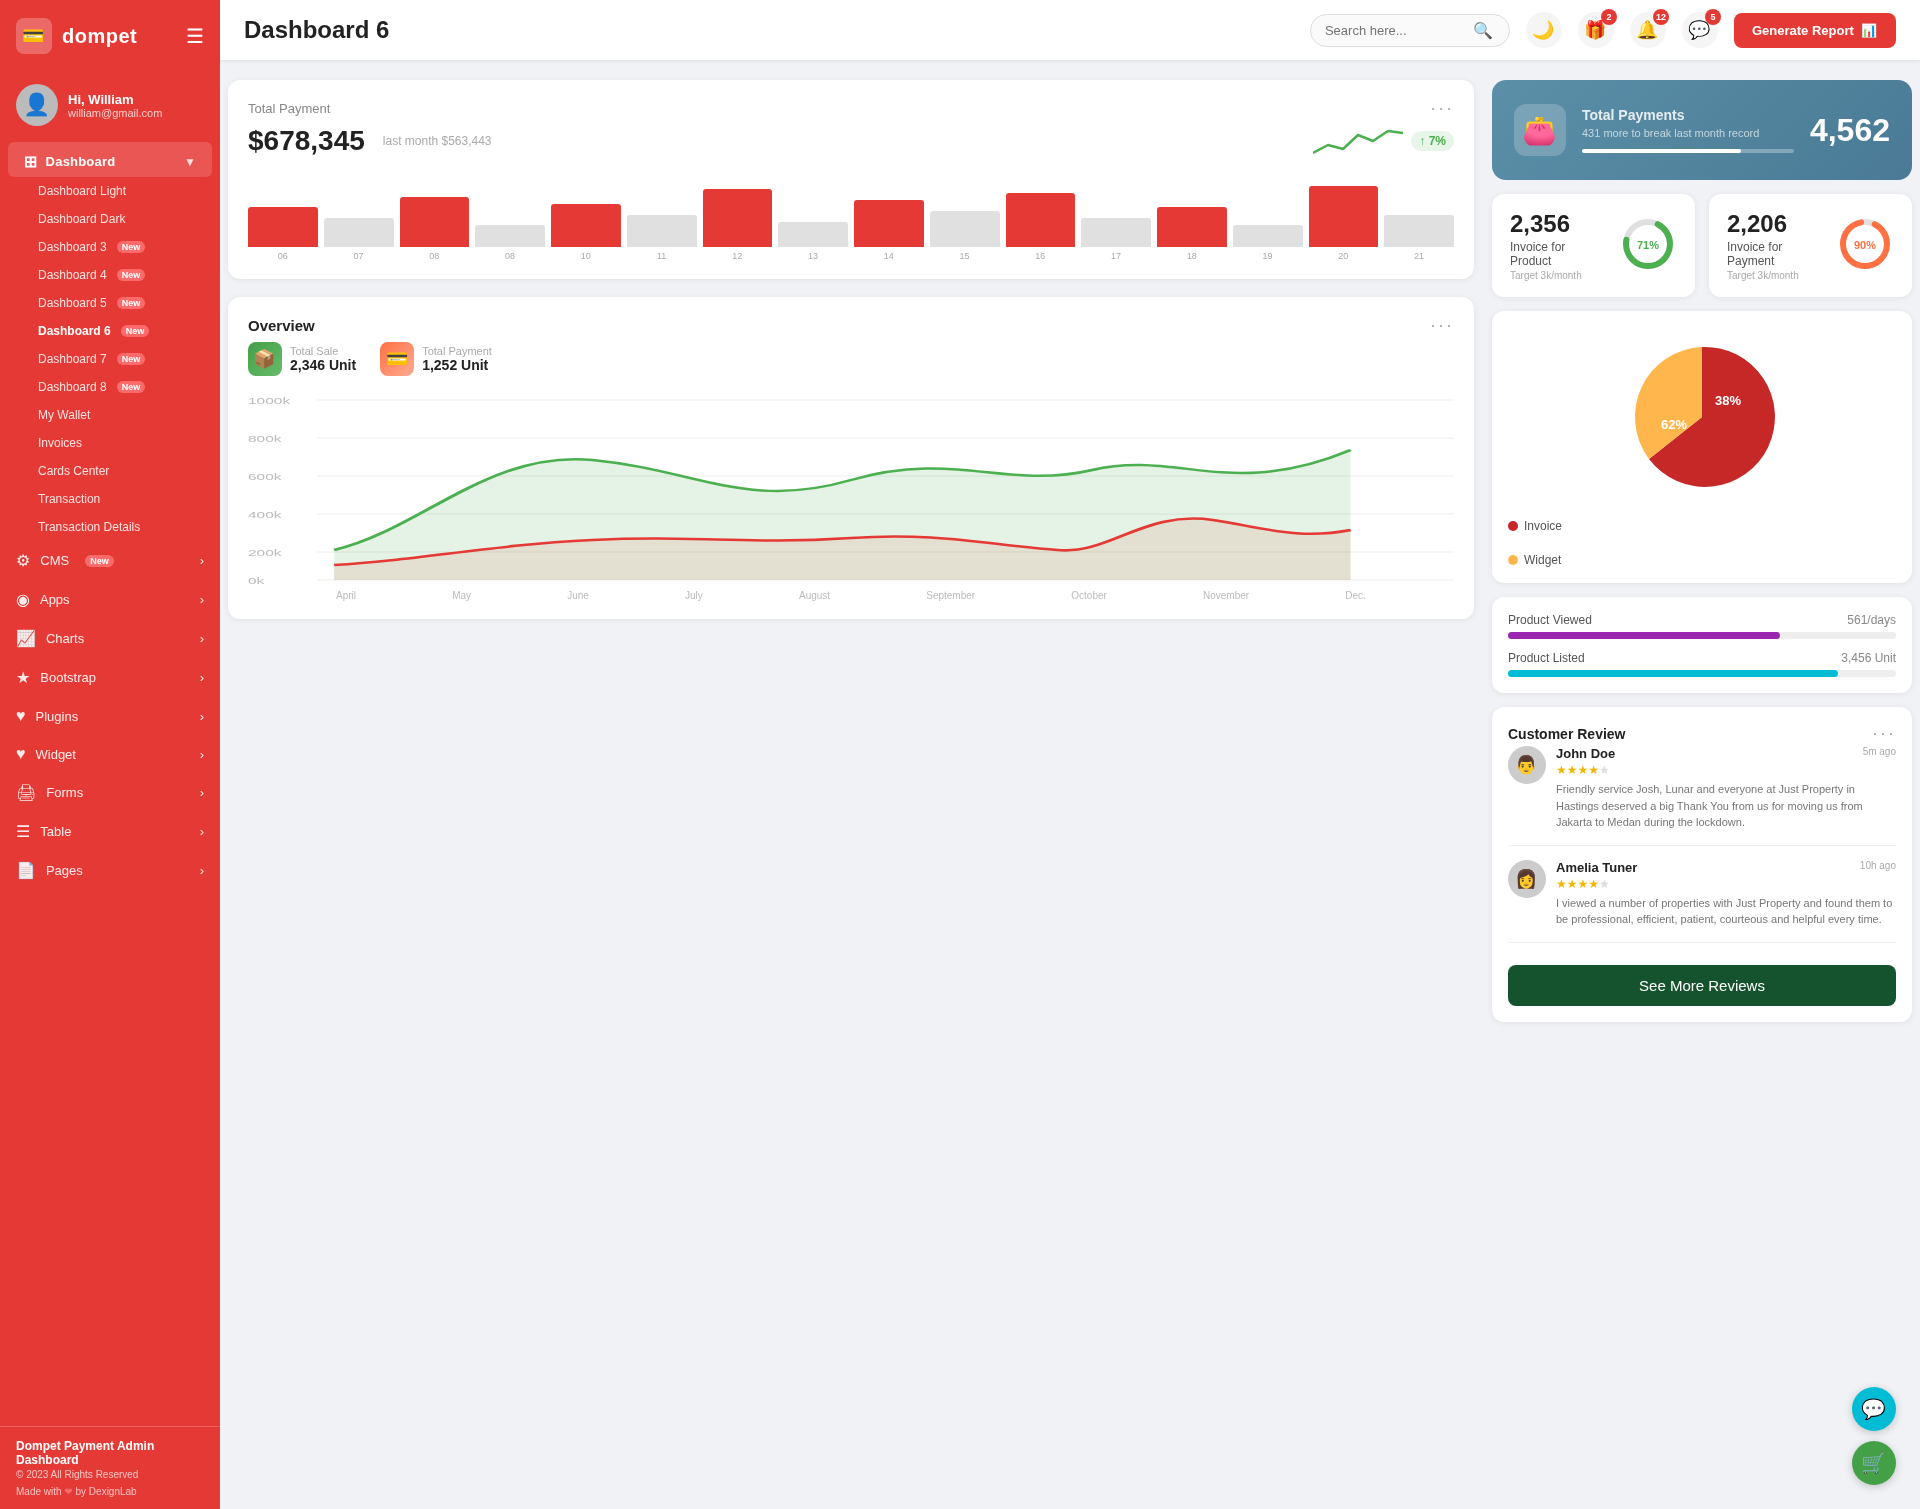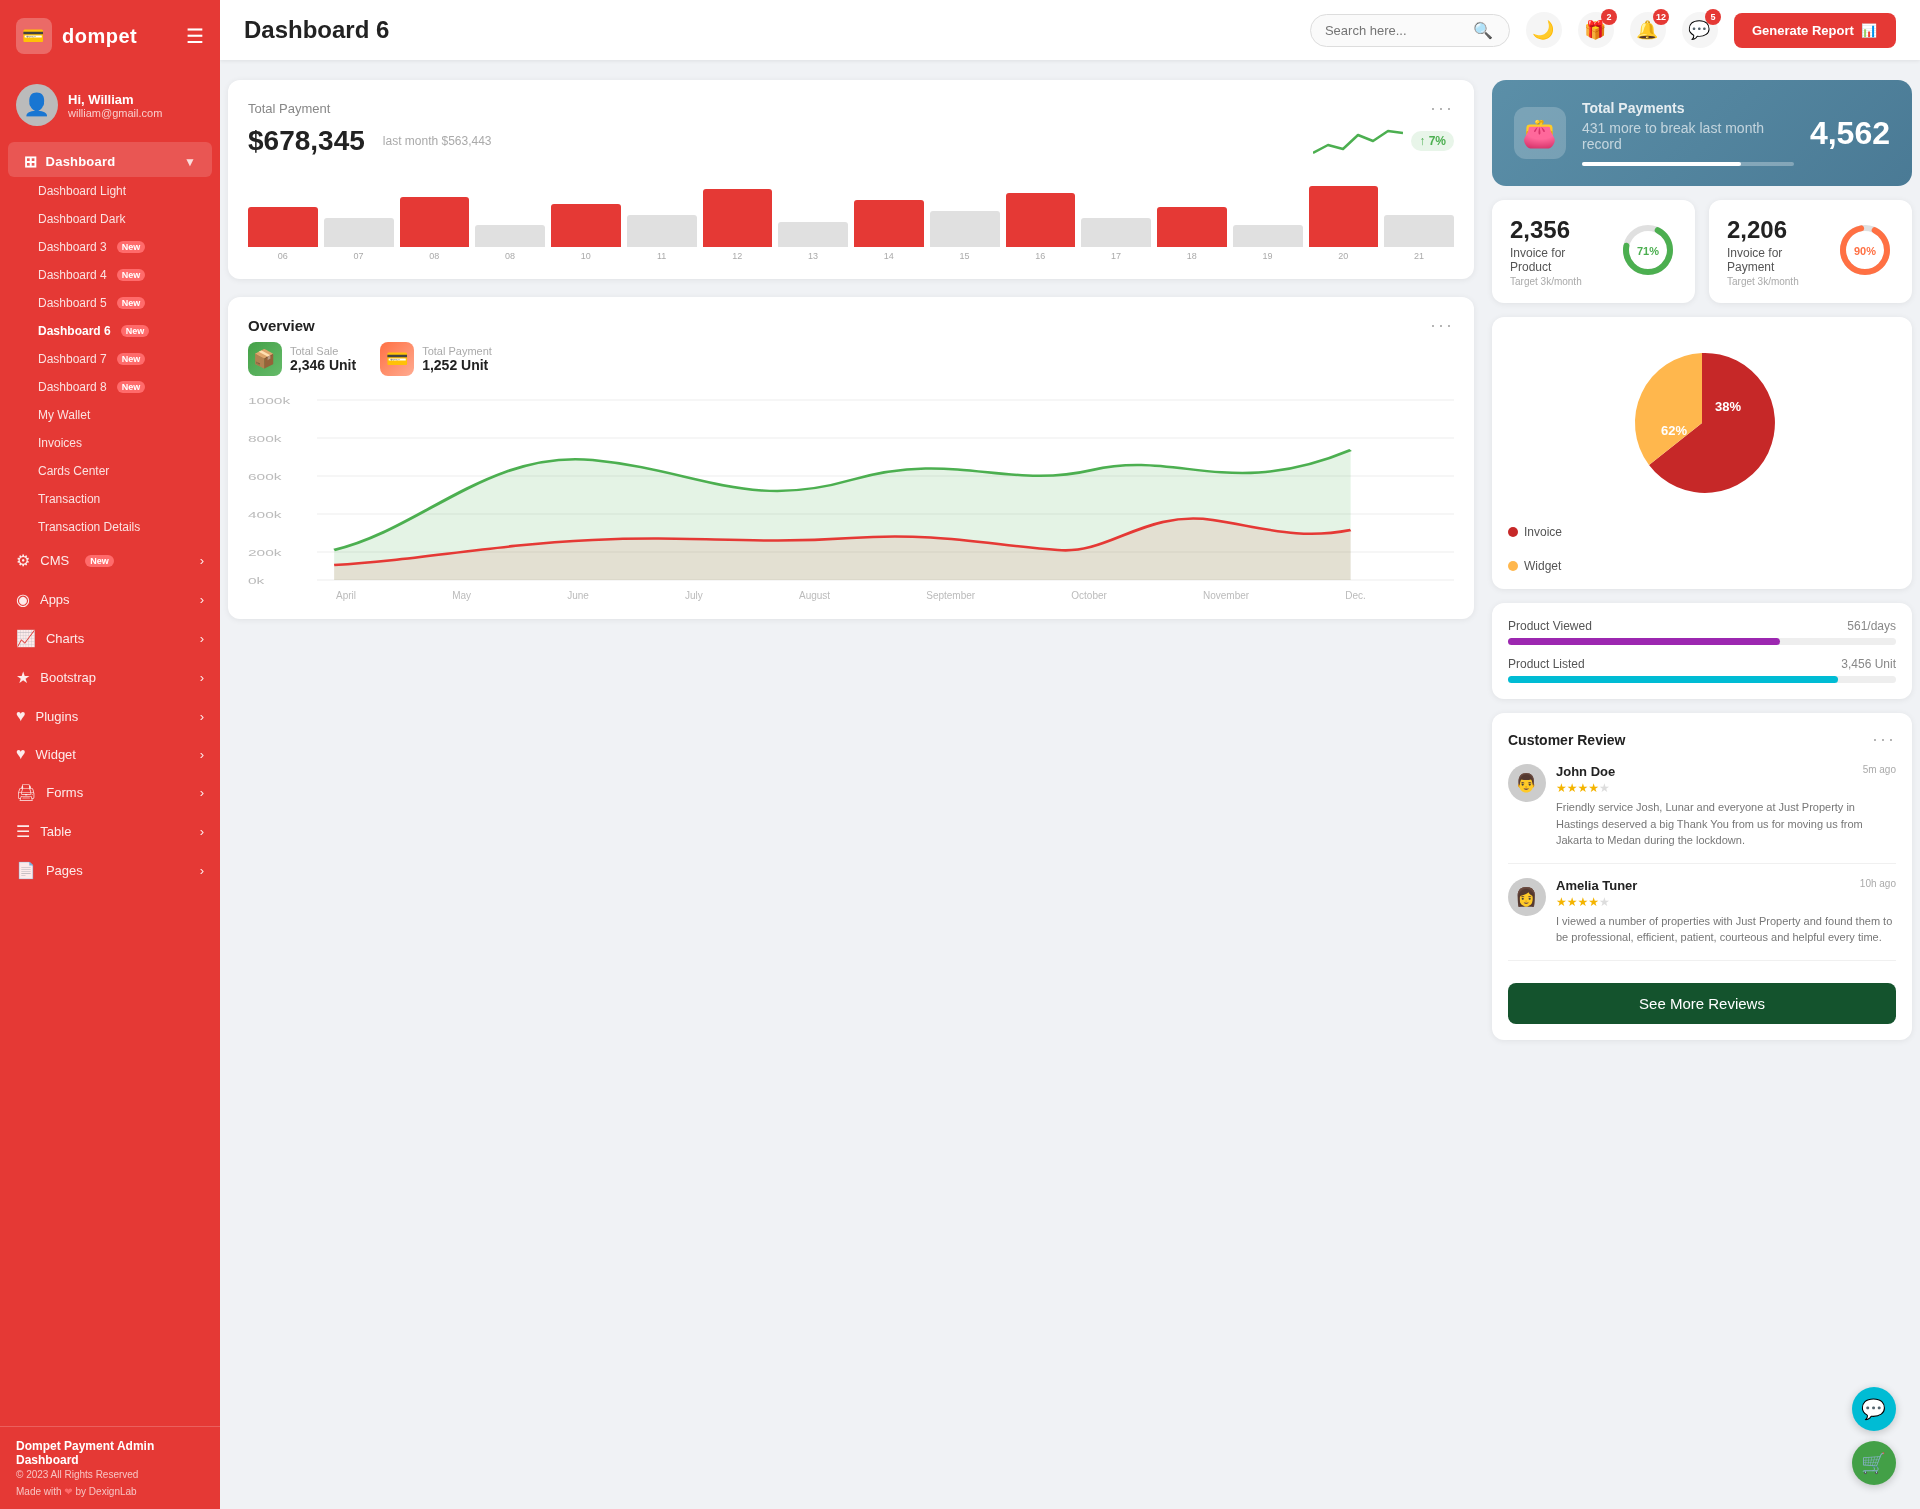--- a/index.html
+++ b/index.html
@@ -180,21 +180,21 @@
       display: flex; align-items: center; gap: 16px;
       min-height: 100px;
     }
     .blue-card-icon-wrap {
       width: 52px; height: 52px; background: rgba(255,255,255,0.2);
       border-radius: 12px; display: flex; align-items: center; justify-content: center;
       font-size: 28px; color: white; flex-shrink: 0;
     }
     .blue-card-info { flex: 1; }
     .blue-card-label { color: rgba(255,255,255,0.85); font-size: 14px; font-weight: 600; }
-    .blue-card-sub { color: rgba(255,255,255,0.65); font-size: 14px; margin-top: 4px; }
+    .blue-card-sub { color: rgba(255,255,255,0.65); font-size: 11px; margin-top: 4px; }
     .blue-card-progress { height: 4px; background: rgba(255,255,255,0.3); border-radius: 2px; margin-top: 10px; }
     .blue-card-progress-fill { height: 4px; background: white; border-radius: 2px; width: 75%; }
     .blue-card-value { color: white; font-size: 32px; font-weight: 800; margin-left: auto; flex-shrink: 0; }
 
     
     .invoice-row { display: flex; gap: 14px; }
     .invoice-card { flex: 1; background: white; border-radius: 12px; padding: 16px 18px; box-shadow: 0 1px 6px rgba(0,0,0,0.07); display: flex; align-items: center; gap: 14px; }
     .donut-wrap { flex-shrink: 0; }
     .invoice-info { flex: 1; }
     .invoice-value { font-size: 24px; font-weight: 800; color: #222; }
@@ -212,21 +212,21 @@
     .stat-row { margin-bottom: 12px; }
     .stat-row:last-child { margin-bottom: 0; }
     .stat-top { display: flex; justify-content: space-between; margin-bottom: 5px; }
     .stat-name { font-size: 12px; color: #555; font-weight: 500; }
     .stat-val { font-size: 12px; color: #888; }
     .stat-bar-bg { height: 7px; background: #eee; border-radius: 4px; }
     .stat-bar-fill { height: 7px; border-radius: 4px; }
 
     
     .review-card { background: white; border-radius: 12px; padding: 16px; box-shadow: 0 1px 6px rgba(0,0,0,0.07); }
-    .review-card-header { display: flex; align-items: center; justify-content: space-between; margin-bottom: 14px; gap: 36px; }
+    .review-card-header { display: flex; align-items: center; justify-content: space-between; margin-bottom: 2px; gap: 36px; }
     .review-card-title { font-size: 14px; font-weight: 700; color: #222; }
     .review-item { display: flex; gap: 10px; margin-bottom: 14px; padding-bottom: 14px; border-bottom: 1px solid #f0f0f0; }
     .review-item:last-child { border-bottom: none; margin-bottom: 6px; }
     .review-avatar { width: 38px; height: 38px; border-radius: 50%; background: #ccc; flex-shrink: 0; display: flex; align-items: center; justify-content: center; font-size: 18px; overflow: hidden; }
     .review-body { flex: 1; }
     .review-top { display: flex; justify-content: space-between; align-items: flex-start; }
     .review-name { font-size: 13px; font-weight: 700; color: #222; }
     .review-time { font-size: 10px; color: #aaa; }
     .review-stars { color: #f4b400; font-size: 12px; margin: 2px 0; }
     .review-star-empty { color: #ddd; }

